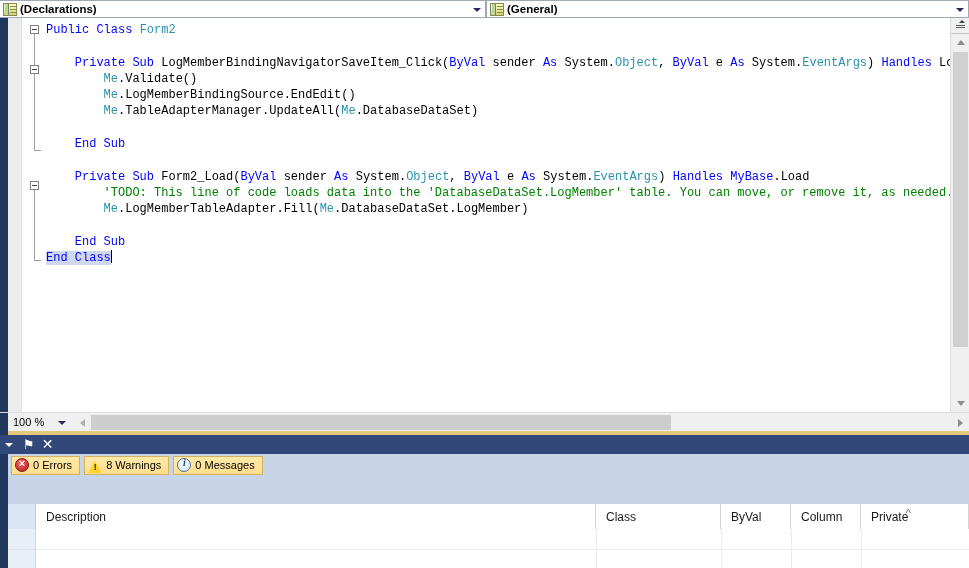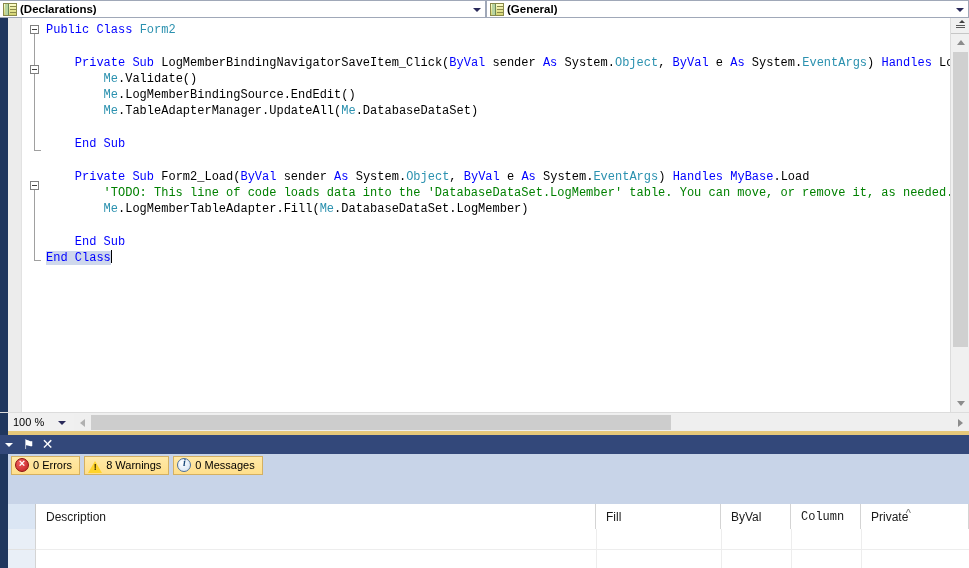--- a/index.html
+++ b/index.html
@@ -407,23 +407,23 @@
         <span class="bicon ic-info"></span>
         <span>0 Messages</span>
       </div>
     </div>
 
     <div class="grid">
       <div class="grid-rowhdr"></div>
       <div class="grid-hdr" id="grid-header">
         <div class="hdr-corner"></div>
       <div class="hdr-cell" style="width: 560px; flex: 0 0 560px;">Description</div>
-          <div class="hdr-cell" style="width: 125px; flex: 0 0 125px;">Fill</div>
+          <div class="hdr-cell" style="width: 125px; flex: 0 0 125px;">Class</div>
           <div class="hdr-cell" style="width: 70px; flex: 0 0 70px;">ByVal</div>
-          <div class="hdr-cell" style="width: 70px; flex: 0 0 70px; font-family: Liberation Mono, monospace;">Column</div>
+          <div class="hdr-cell" style="width: 70px; flex: 0 0 70px;">Column</div>
           <div class="hdr-cell" style="width: 108px; flex: 0 0 108px;">Private</div>
         </div>
       <span class="sortchev">^</span>
       <div class="grid-body" id="grid-body">
           <div class="grid-vline" style="left: 588px;"></div>
           <div class="grid-vline" style="left: 713px;"></div>
           <div class="grid-vline" style="left: 783px;"></div>
           <div class="grid-vline" style="left: 853px;"></div>
           <div class="grid-rowsep" style="top: 0px;"></div>
           <div class="grid-row" style="top: 0px;"></div>

